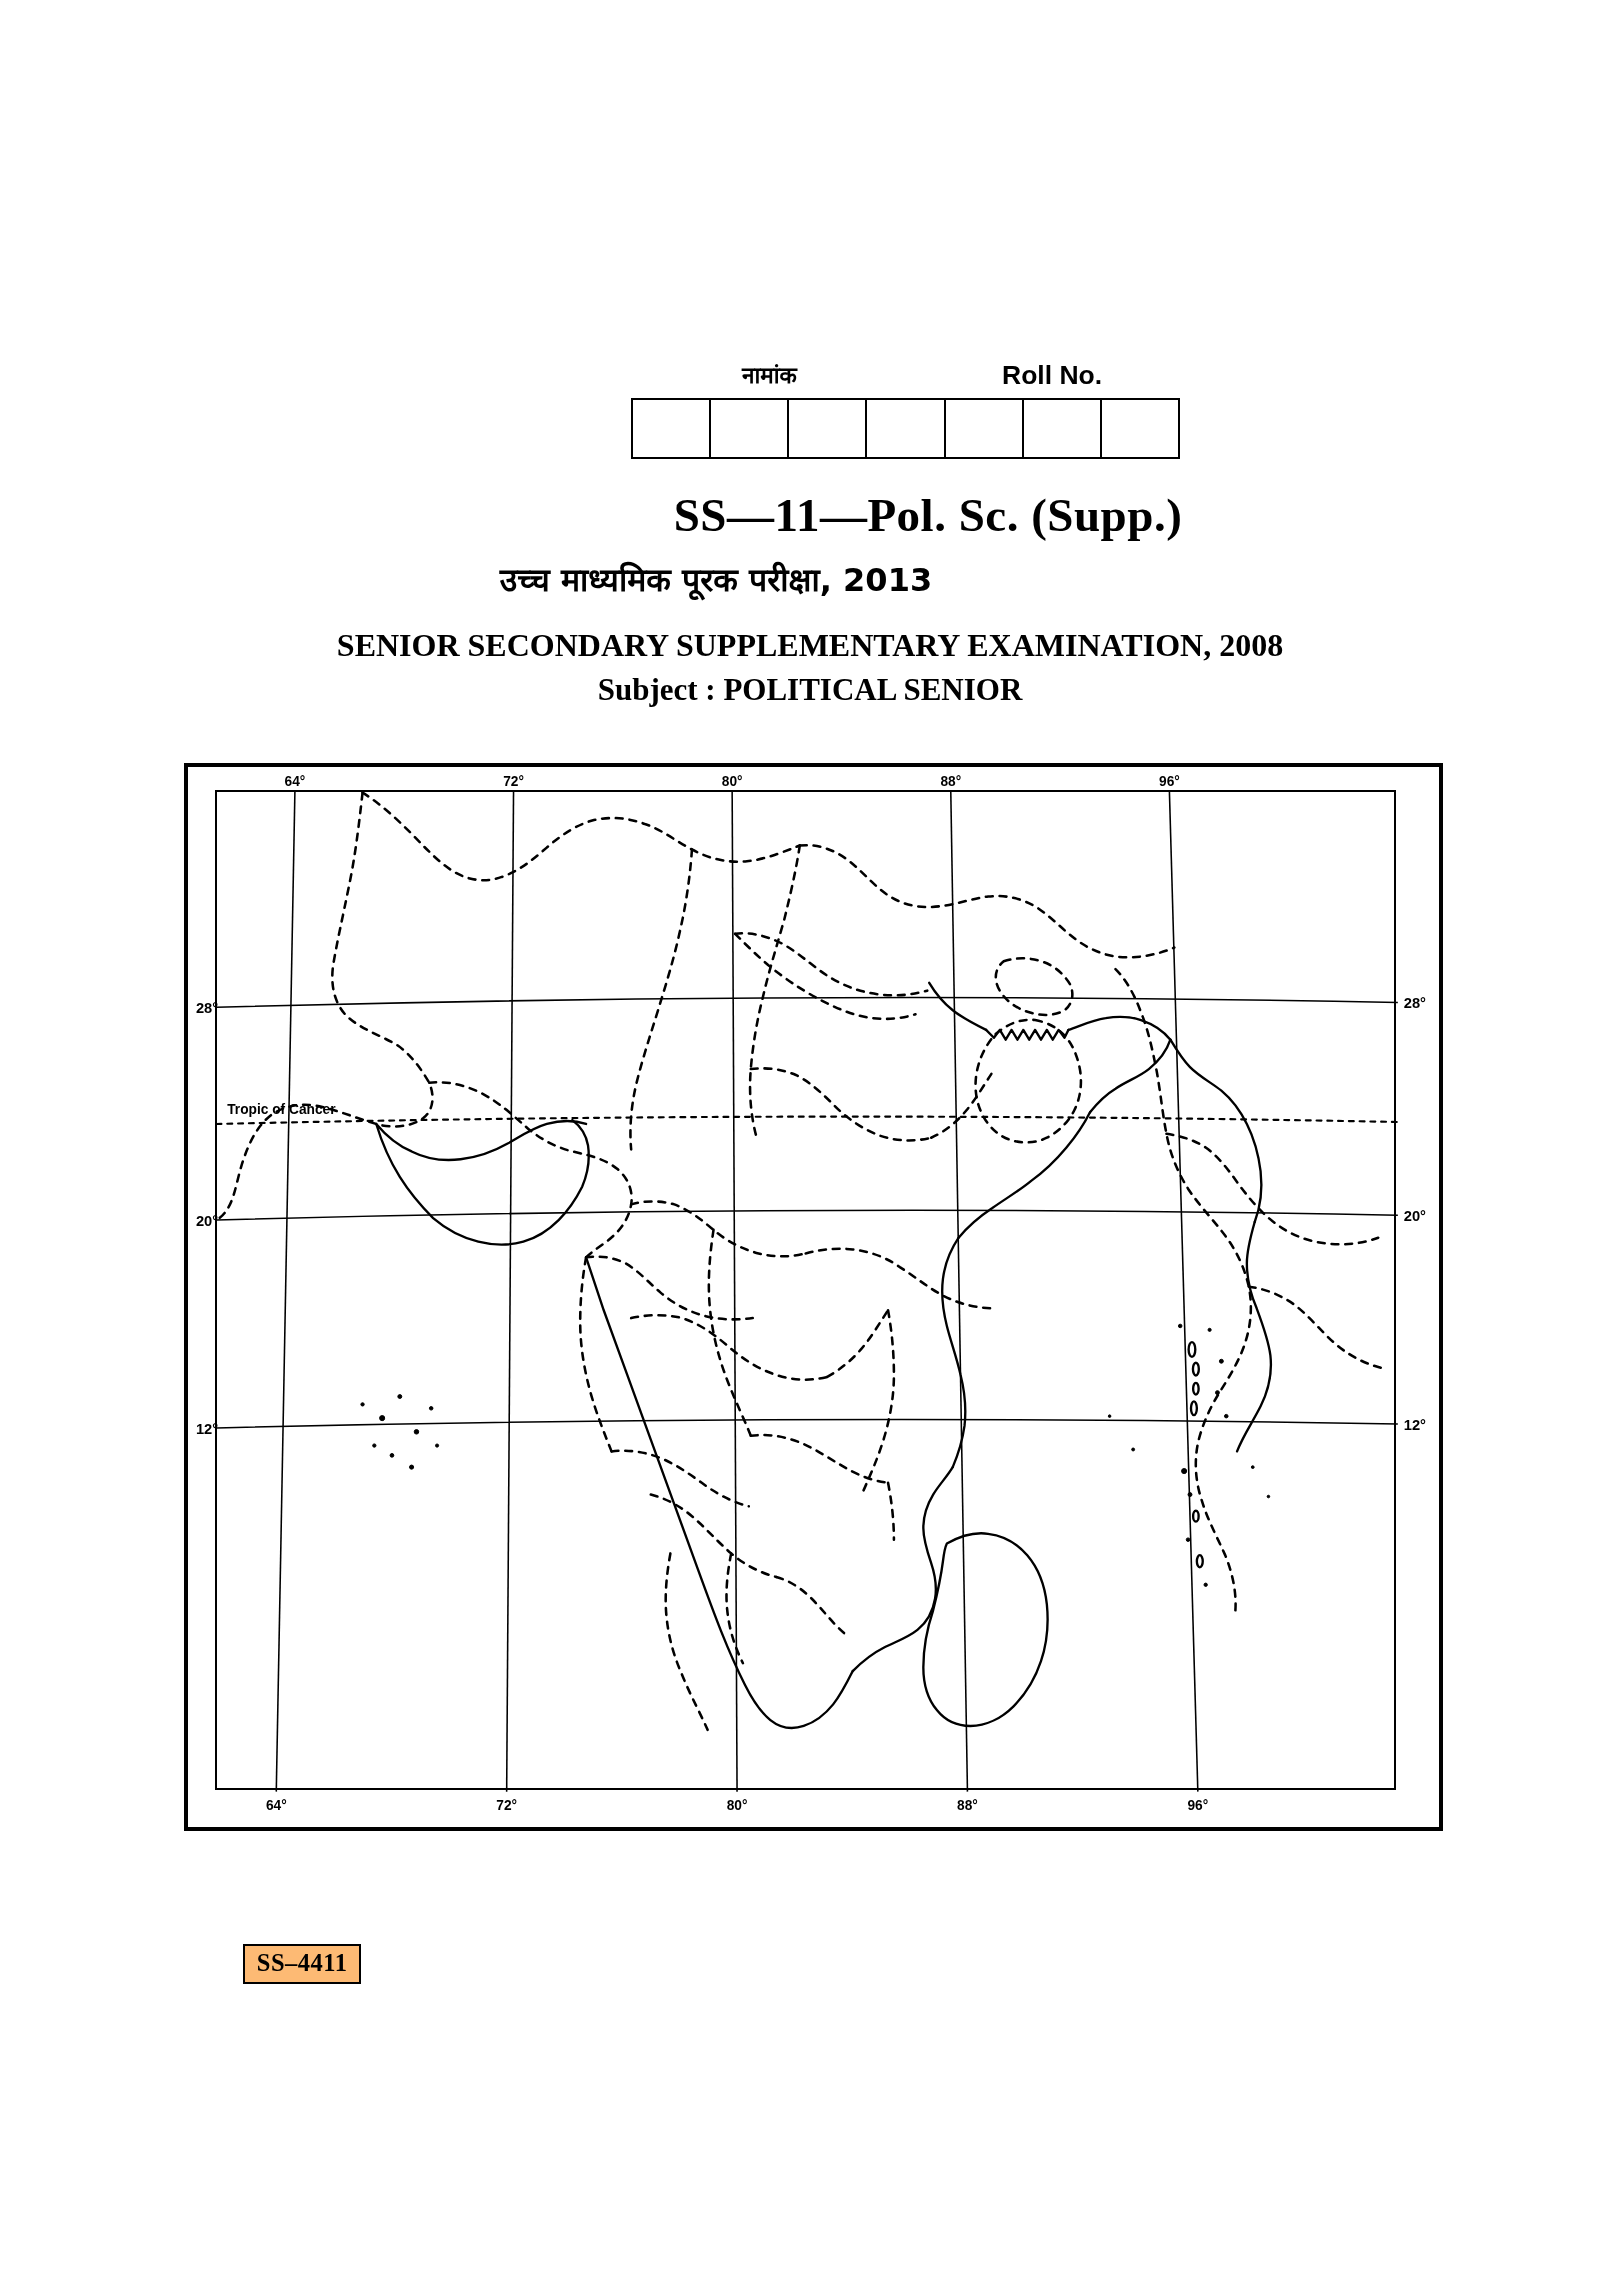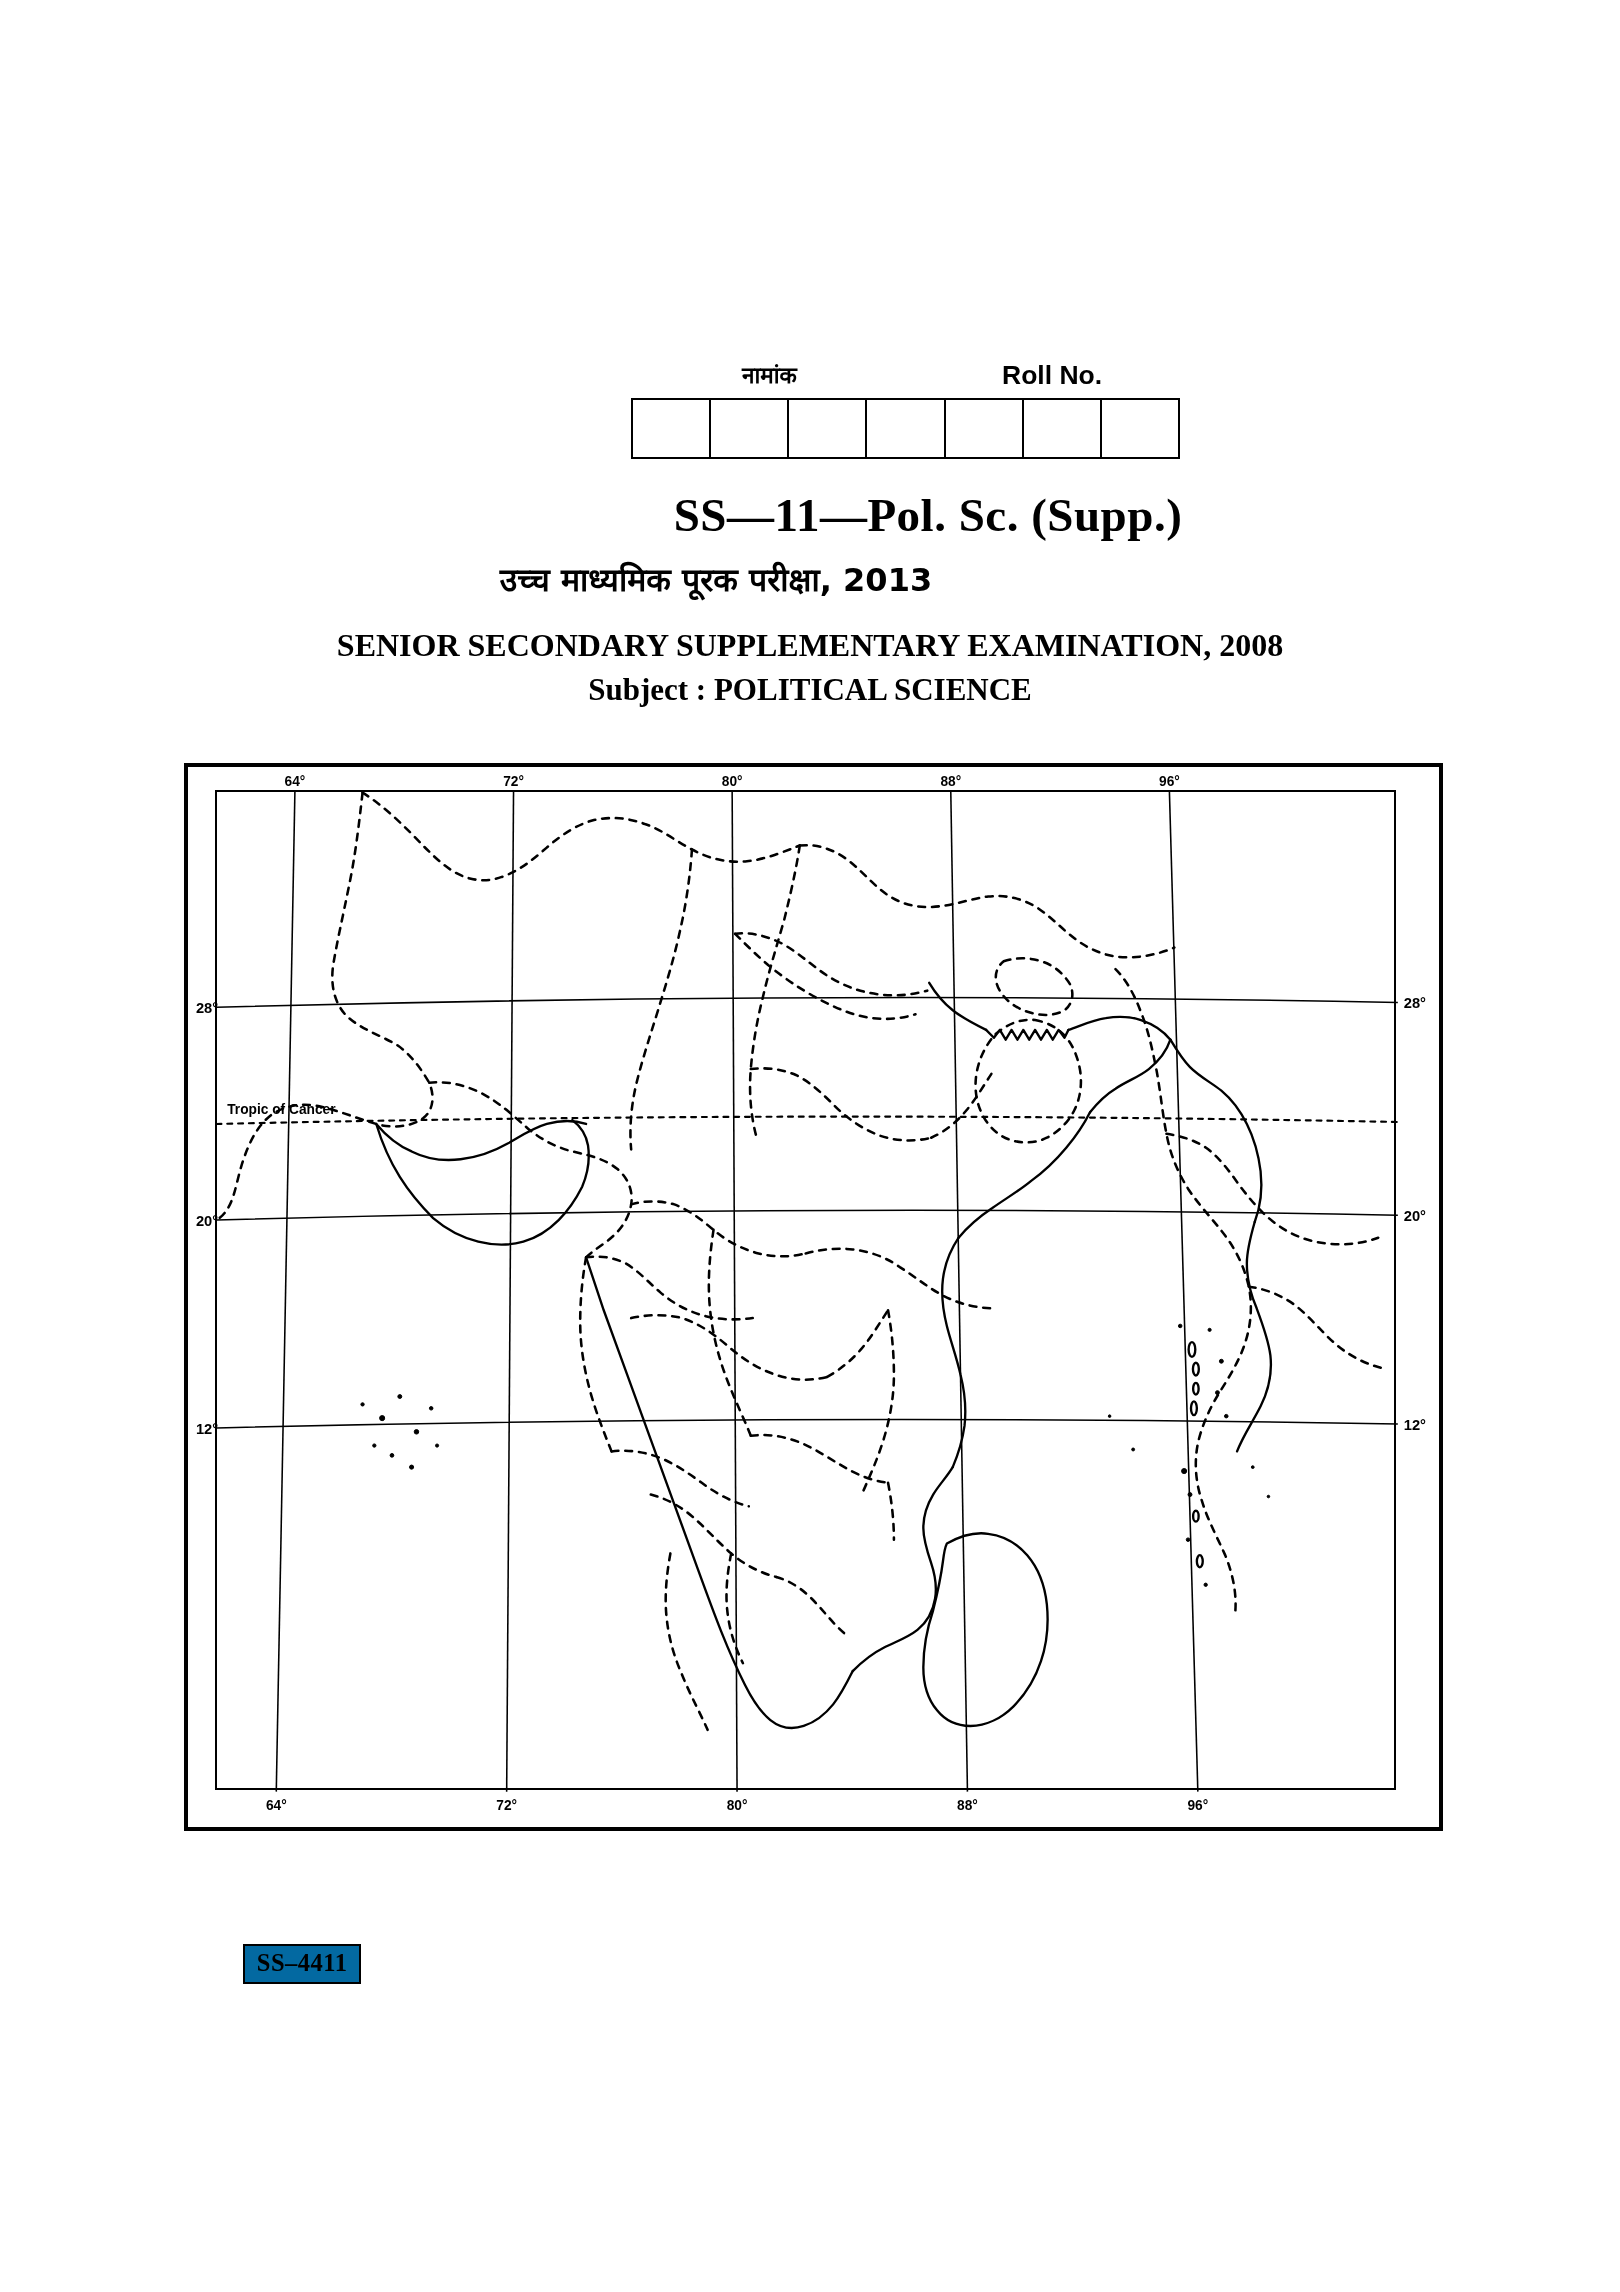--- a/index.html
+++ b/index.html
@@ -133,21 +133,21 @@
   
   #footer-code {
     position: absolute;
     left: 243px;
     top: 1944px;
     border: 2.9px solid #000;
     padding: 2.9px 11.8px 4.9px 11.8px;
     font-weight: bold;
     font-size: 24.5px;
     letter-spacing: 0.5px;
-    background: #0369a1;
+    background: #fdba74;
   }
 
   .axis-label {
     font-family: "Liberation Sans", sans-serif;
     font-weight: bold;
     fill: #000;
   }
 </style>
 </head>
 <body>
@@ -167,21 +167,21 @@
     <div class="rollno-cell"></div>
   </div>
 </div>
 
 <div class="heading" id="paper-code">SS—11—Pol. Sc. (Supp.)</div>
 
 <div class="heading" id="title-hindi">उच्च माध्यमिक पूरक परीक्षा, 2013</div>
 
 <div class="heading" id="title-english">SENIOR SECONDARY SUPPLEMENTARY EXAMINATION, 2008</div>
 
-<div class="heading" id="subject-line">Subject : POLITICAL SCIENCE</div>
+<div class="heading" id="subject-line">Subject : POLITICAL SENIOR</div>
 
 <div id="map-frame">
   <div id="map-inner">
     <svg id="map-svg" viewBox="0 0 1275 1080" xmlns="http://www.w3.org/2000/svg">
 
       <g stroke="#000" stroke-width="1.6" fill="none">
         <path d="M 107 23 L 88 1043"></path>
         <path d="M 330 23 L 323 1043"></path>
         <path d="M 553 23 L 558 1043"></path>
         <path d="M 776 23 L 793 1043"></path>

